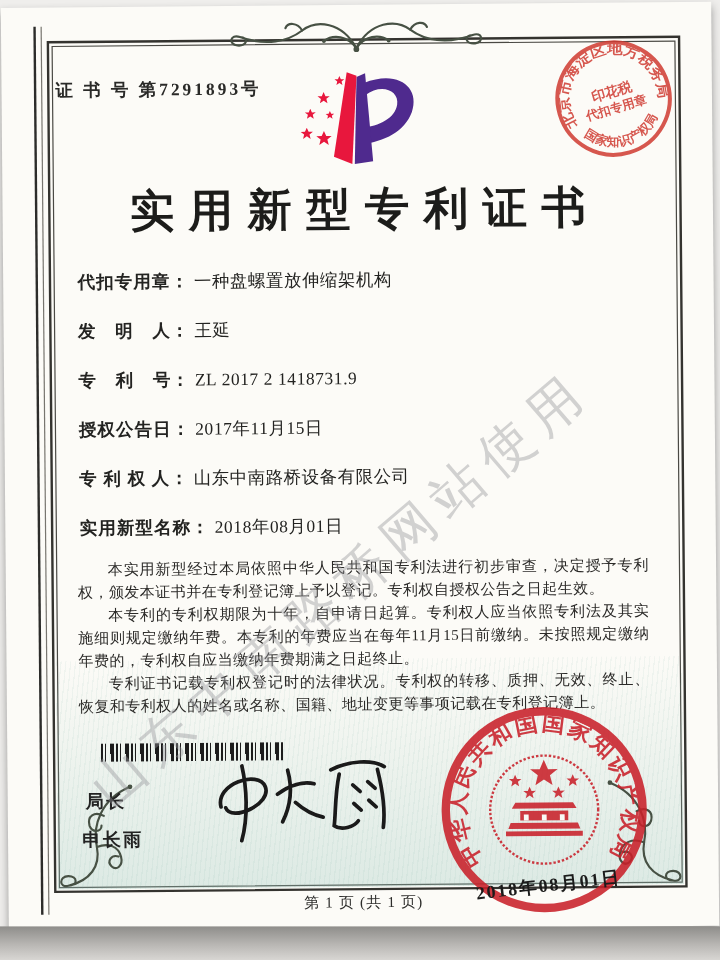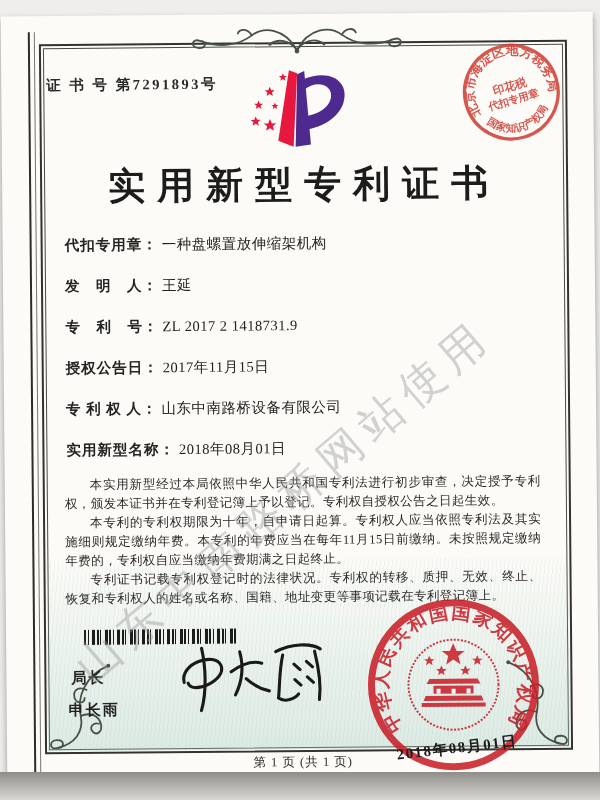--- a/index.html
+++ b/index.html
@@ -1,21 +1,21 @@
 <!DOCTYPE html>
 <html><head>
 <meta charset="utf-8">
 <style>
   html,body{margin:0;padding:0;}
   body{
     width:600px;height:800px;position:relative;overflow:hidden;
     background:#efeeec;
     font-family:"Liberation Serif","DejaVu Serif",serif;
   }
-  .photo{position:absolute;inset:0;margin-top:10px;}
+  .photo{position:absolute;inset:0;}
   .photo-shadow{
     position:absolute;left:0;right:0;bottom:0;height:28px;
     background:linear-gradient(180deg,#8e8d8a 0%,#b9b7b4 55%,#d8d6d3 100%);
   }
   .paper{
     position:absolute;left:4px;top:4px;width:592px;height:770px;
     background:#fcfbf7;
     transform:rotate(-0.5deg);
     box-shadow:0 4px 7px rgba(40,40,40,.45);
   }

